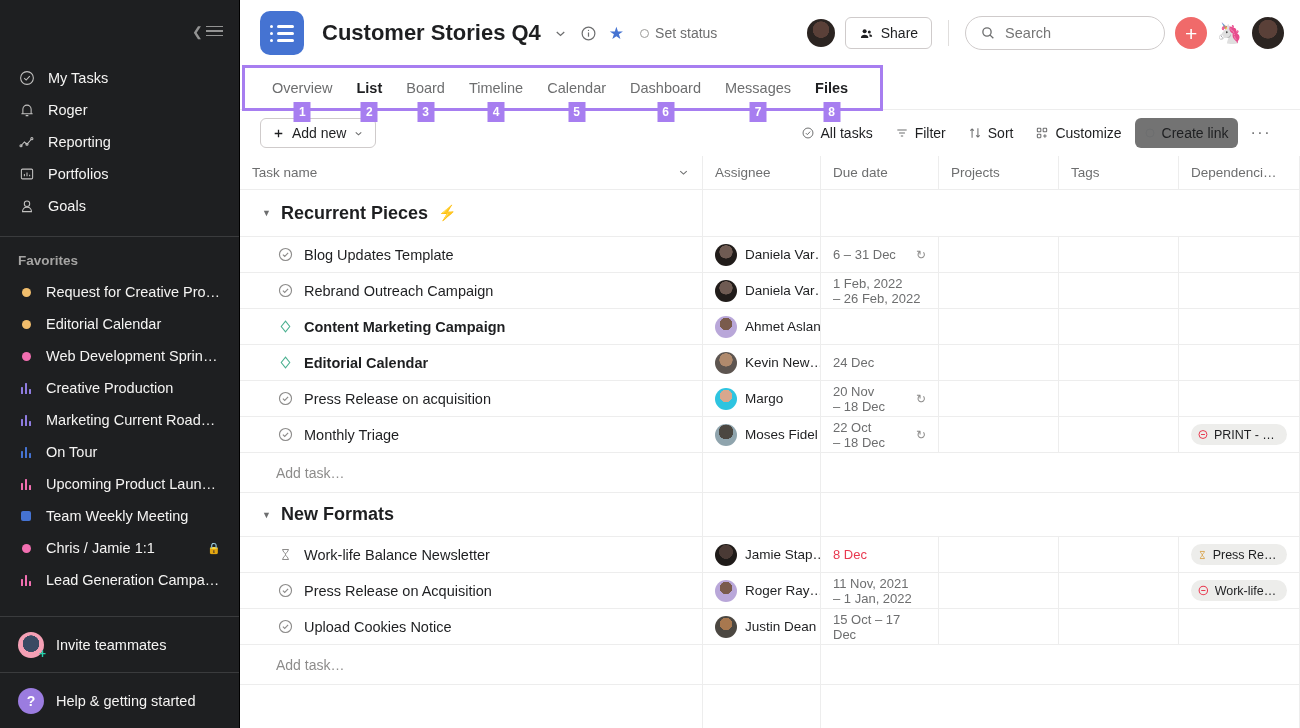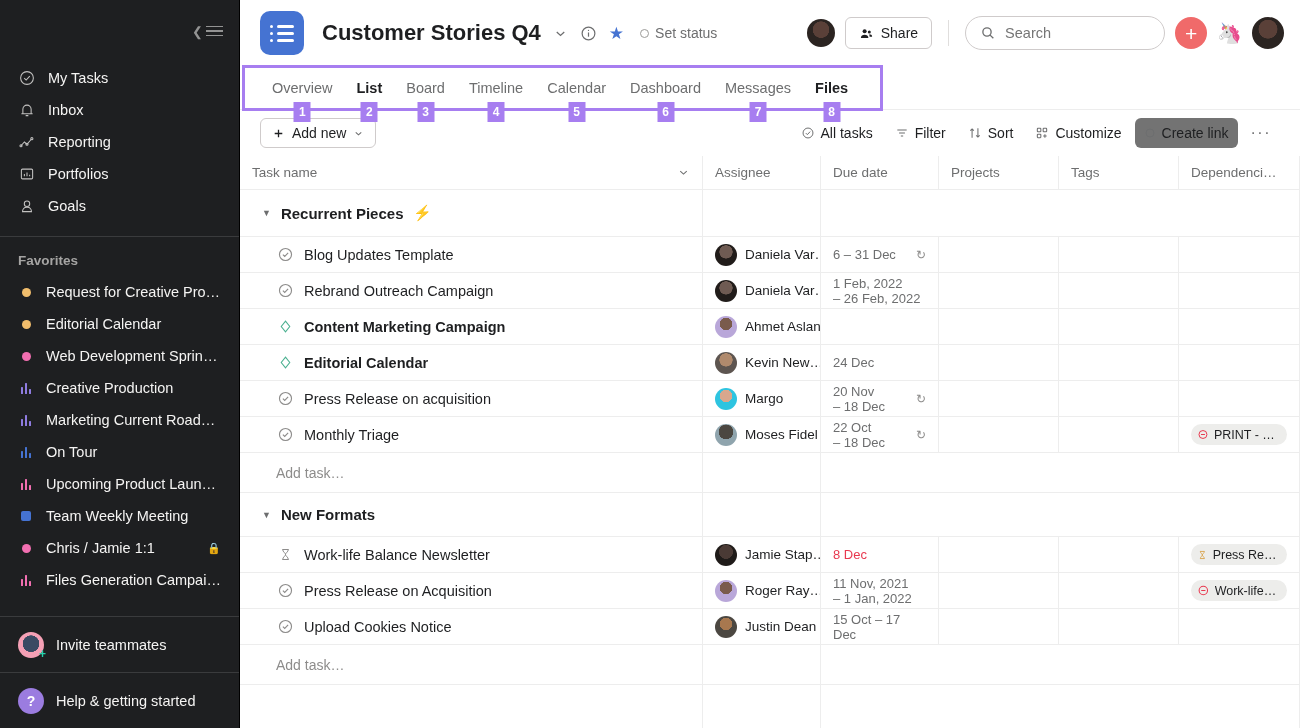--- a/index.html
+++ b/index.html
@@ -161,21 +161,21 @@
   .c-dep   { width: 120px; flex: 0 0 120px; }
   .thead .cell { font-size: 13.5px; color: #6d6e6f; }
   .thead .c-name { justify-content: space-between; }
 
   .sect-row { display: flex; height: 46px; }
   .sect-cell {
     width: 463px; flex: 0 0 463px; border-right: 1px solid #ededed;
     display: flex; align-items: center; gap: 10px; padding: 0 12px 0 22px;
   }
   .caret { color: #6d6e6f; font-size: 9px; }
-  .sect-name { font-size: 15px; color: #1e1f21; font-weight: 600; }
+  .sect-name { font-size: 18px; color: #1e1f21; font-weight: 600; }
   .bolt { color: #f5ad49; font-size: 15px; }
   .sect-rest { flex: 1; display: flex; }
   .blank-as { width: 118px; flex: 0 0 118px; border-right: 1px solid #ededed; }
   .blank-rest { flex: 1; }
 
   .task-row { display: flex; height: 36px; border-top: 1px solid #ededed; }
   .task-row .c-name { padding-left: 36px; gap: 10px; }
   .t-check { width: 18px; height: 18px; flex: 0 0 18px; display: flex; align-items: center; justify-content: center; }
   .t-name { font-size: 14.5px; color: #1e1f21; white-space: nowrap; overflow: hidden; text-overflow: ellipsis; }
   .t-name.bold { font-weight: 700; }
@@ -223,21 +223,21 @@
             </svg>
         </span>
         <span>My Tasks</span>
       </div>
       <div class="sb-item">
         <span class="sb-icon">
           <svg viewBox="0 0 24 24">
               <path d="M6.5 17V11a5.5 5.5 0 0 1 11 0v6zM4.5 17h15M10.2 19.5h3.6"></path>
             </svg>
         </span>
-        <span>Inbox</span>
+        <span>Roger</span>
       </div>
       <div class="sb-item">
         <span class="sb-icon">
           <svg viewBox="0 0 24 24">
               <path d="M4 17l4.5-5 3.5 3 6-7"></path>
               <circle cx="4" cy="17" r="1.4"></circle>
               <circle cx="12" cy="15" r="1.4"></circle>
               <circle cx="18.5" cy="7.5" r="1.4"></circle>
             </svg>
         </span>
@@ -339,21 +339,21 @@
         <span class="lock">🔒</span>
       </div>
       <div class="fav-item">
         <span class="fav-mark">
             <span class="bars">
               <i style="background:#f26fb1;height:7px"></i>
               <i style="background:#f26fb1;height:11px"></i>
               <i style="background:#f26fb1;height:5px"></i>
             </span>
           </span>
-        <span class="fav-label">Files Generation Campai…</span>
+        <span class="fav-label">Lead Generation Campai…</span>
       </div>
     </div>
 
     <div class="sb-bottom">
       <div class="sb-foot-row">
         <span class="invite-ic"></span>
         <span>Invite teammates</span>
       </div>
       <div class="sb-foot-row">
         <span class="help-ic">?</span>

